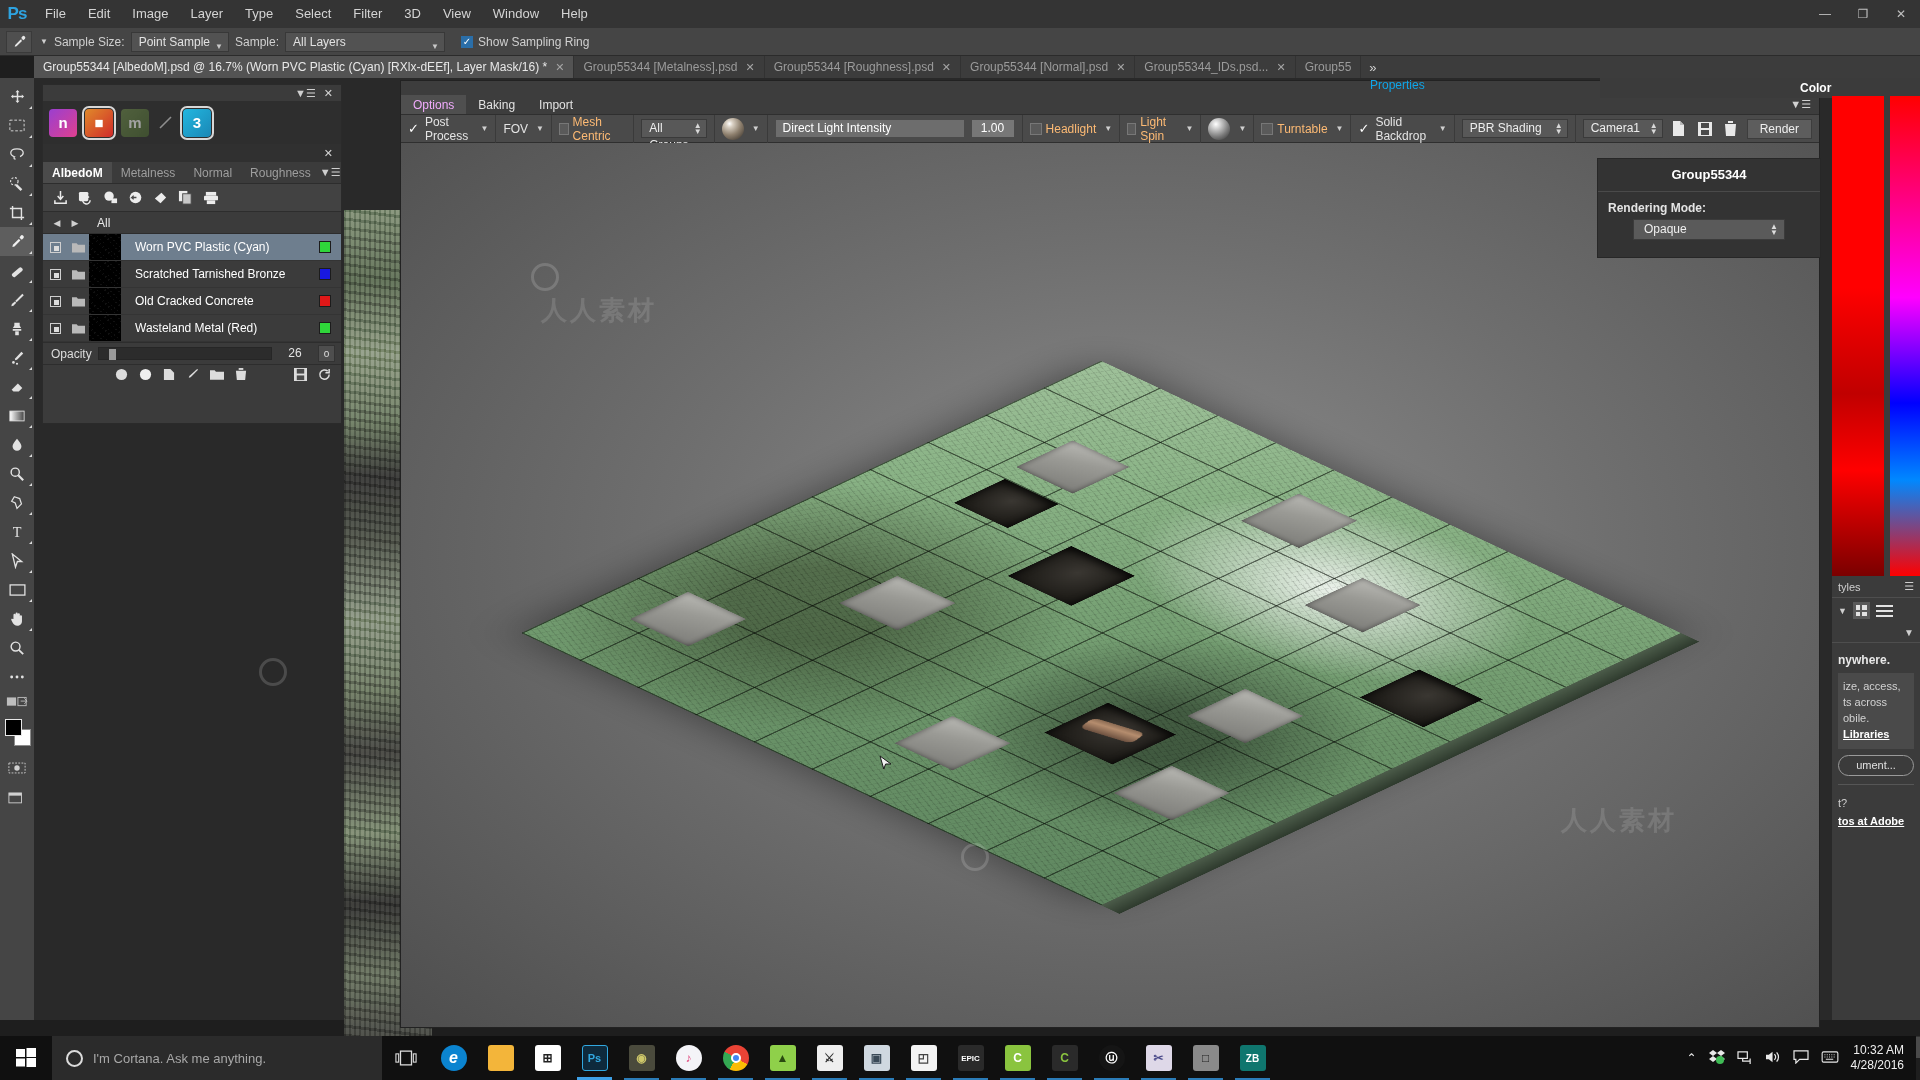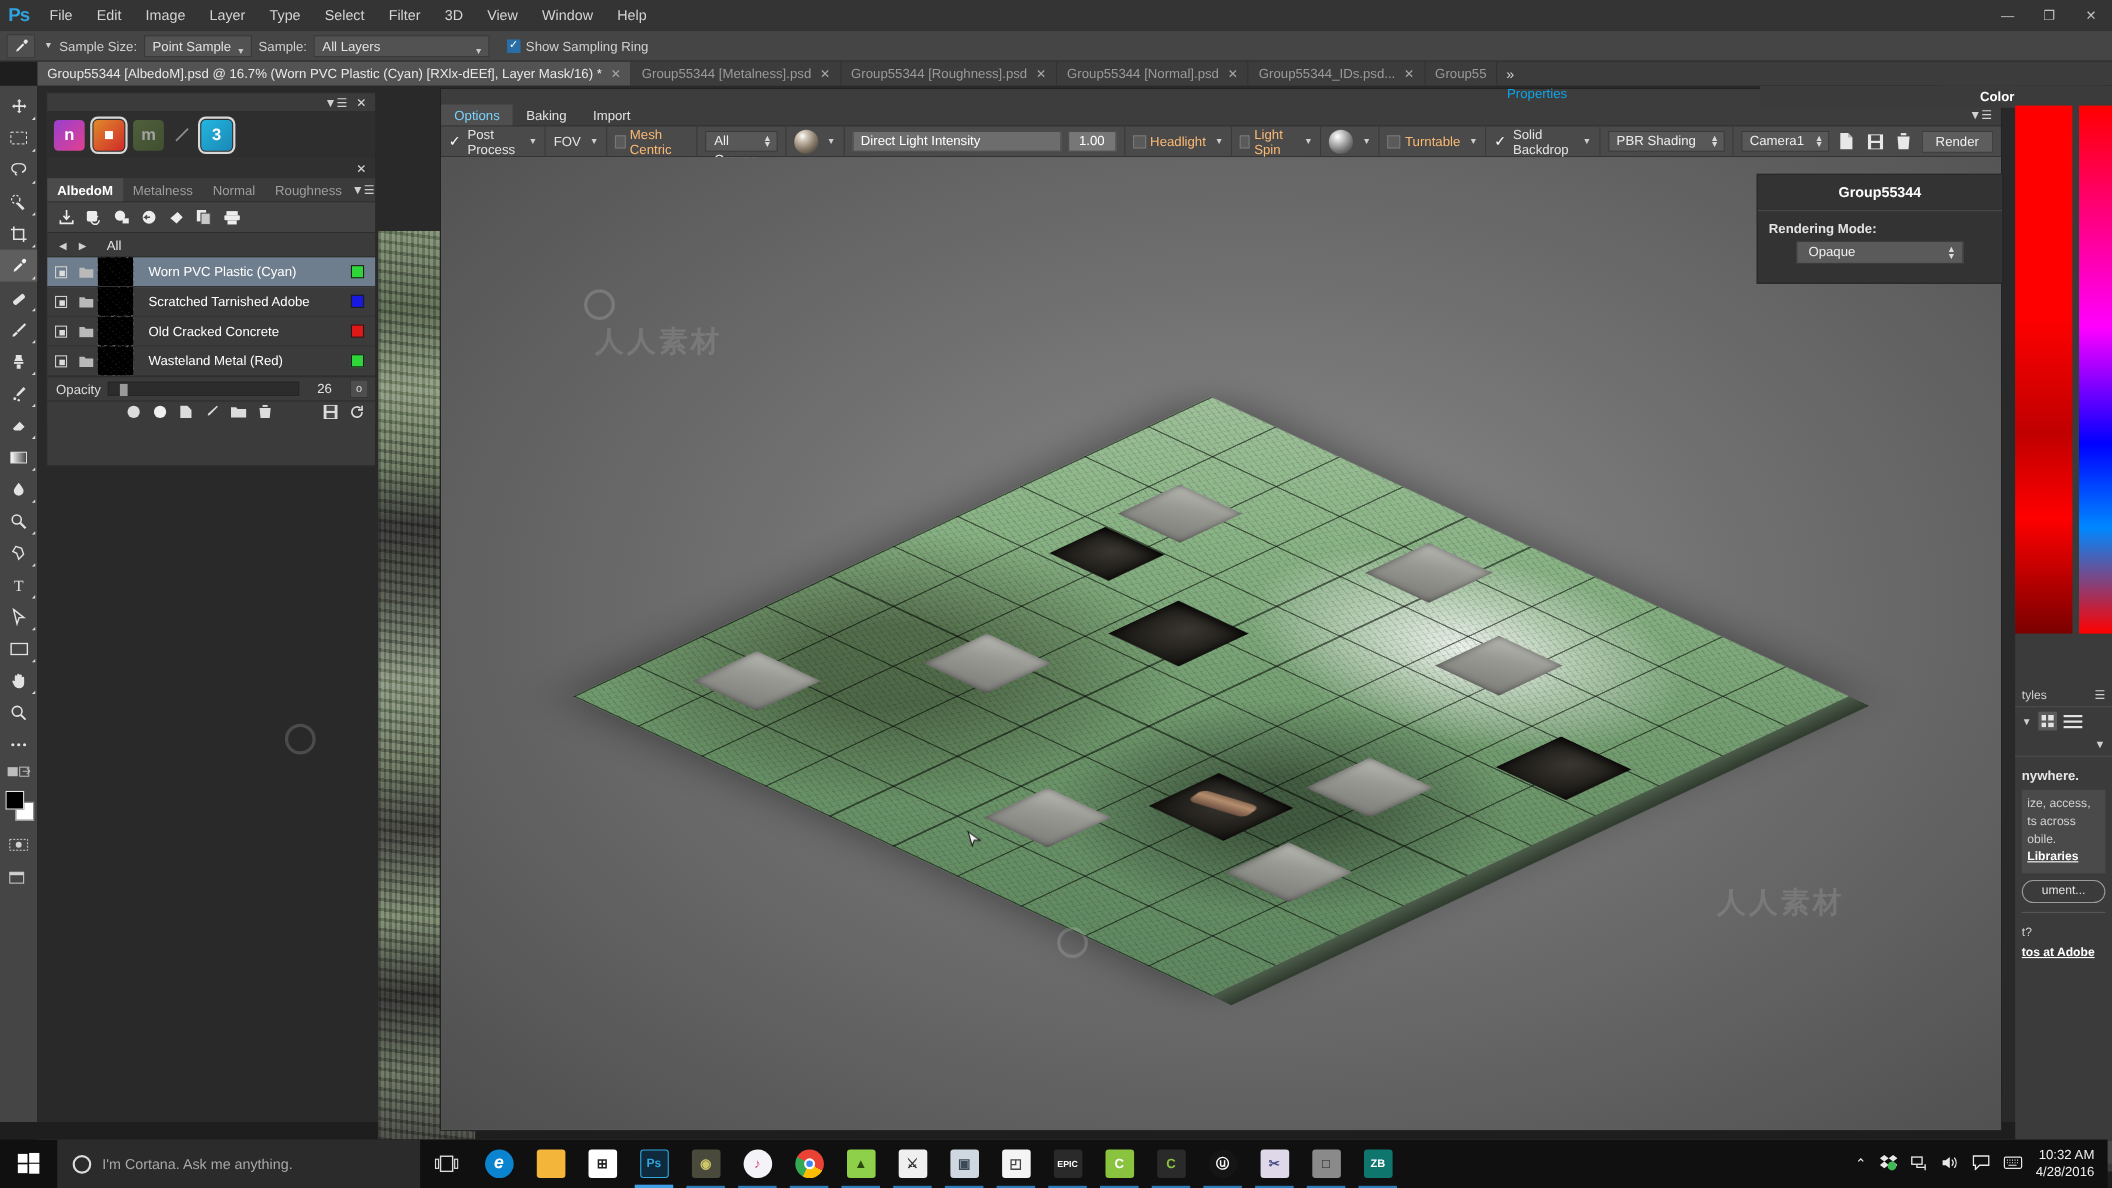--- a/index.html
+++ b/index.html
@@ -152,21 +152,21 @@
 
   
   .viewer { position:absolute; left:400px; top:80px; width:1420px; height:948px;
      background:#3d3d3d; border:1px solid #222; }
   .vw-titlebar { height:14px; background:#3d3d3d; display:flex;
      align-items:center; justify-content:flex-end; gap:9px; padding-right:7px; }
   .vw-wb { color:#d2d2d2; font-size:10px; line-height:10px; }
   .vw-tabs { height:20px; display:flex; align-items:stretch; background:#3d3d3d;
      font-size:12px; border-bottom:1px solid #2f2f2f; }
   .vw-tab { padding:0 12px; display:flex; align-items:center; color:#e2e2e2; }
-  .vw-tab.active { background:#4f4f4f; color:#7dd3fc; }
+  .vw-tab.active { background:#4f4f4f; color:#f0abfc; }
   .vw-toolrow { height:28px; background:#4a4a4a; display:flex; align-items:center;
      gap:0px; font-size:12px; border-bottom:1px solid #2f2f2f; }
   .tr-group { display:flex; align-items:center; gap:6px; padding:0 7px;
      height:28px; border-right:1px solid #3a3a3a; }
   .tr-group.nb { border-right:none; }
   .tr-chk { display:flex; align-items:center; gap:4px; color:#fdba74; }
   .tr-chk .box { width:12px; height:12px; background:#5a5a5a; border:1px solid #777; }
   .tr-check { color:#ffffff; font-size:13px; }
   .tr-btn { color:#e4e4e4; }
   .tr-sel { height:19px; background:#585858; border:1px solid #3a3a3a;
@@ -242,21 +242,21 @@
   
   .rightdock { position:absolute; right:0; top:78px; width:88px; height:942px;
      background:#3b3b3b; }
   .rd-colorstrip { position:absolute; right:0; top:18px; width:88px; height:480px;
      display:flex; }
   .rd-bar-a { width:52px; height:100%;
      background:linear-gradient(180deg,#ff0000 0%, #ff0000 40%, #c00000 62%, #ff0000 78%, #7a0000 100%); }
   .rd-bar-b { width:30px; height:100%; margin-left:6px;
      background:linear-gradient(180deg,#ff0000 0%, #ff00ff 42%, #0000ff 64%, #0088ff 80%, #ff0000 100%); }
   .rd-lowpanel { position:absolute; right:0; top:498px; width:88px; height:444px;
-     background:#3b3b3b; font-size:11px; color:#cfcfcf;margin-top:45px; }
+     background:#3b3b3b; font-size:11px; color:#cfcfcf; }
   .rd-row { display:flex; align-items:center; gap:6px; padding:4px 6px; }
   .rd-gridbtn { width:17px; height:17px; background:#5a5a5a; display:grid;
      grid-template-columns:1fr 1fr; grid-template-rows:1fr 1fr; gap:2px; padding:3px; }
   .rd-gridbtn span { background:#e3e3e3; }
   .rd-listbtn { width:17px; height:17px; display:flex; flex-direction:column;
      justify-content:center; gap:3px; }
   .rd-listbtn span { height:2px; background:#e3e3e3; }
   .rd-card { margin:6px; background:#4a4a4a; padding:6px 5px; font-size:11px;
      line-height:1.45; color:#d2d2d2; }
   .rd-link { color:#ffffff; text-decoration:underline; font-weight:bold; }
@@ -674,21 +674,21 @@
       <div class="layerrow">
         <span class="ly-eye">
             <i></i>
           </span>
         <span class="ly-folder">
             <svg width="13" height="11" viewBox="0 0 14 11">
               <path d="M0 1h5l1.4 1.6H14V11H0z" fill="#b9b9b9"></path>
             </svg>
           </span>
         <span class="ly-thumb"></span>
-        <span class="ly-name">Scratched Tarnished Adobe</span>
+        <span class="ly-name">Scratched Tarnished Bronze</span>
         <span class="ly-swatch" style="background:#1818e0"></span>
       </div>
       <div class="layerrow">
         <span class="ly-eye">
             <i></i>
           </span>
         <span class="ly-folder">
             <svg width="13" height="11" viewBox="0 0 14 11">
               <path d="M0 1h5l1.4 1.6H14V11H0z" fill="#b9b9b9"></path>
             </svg>

